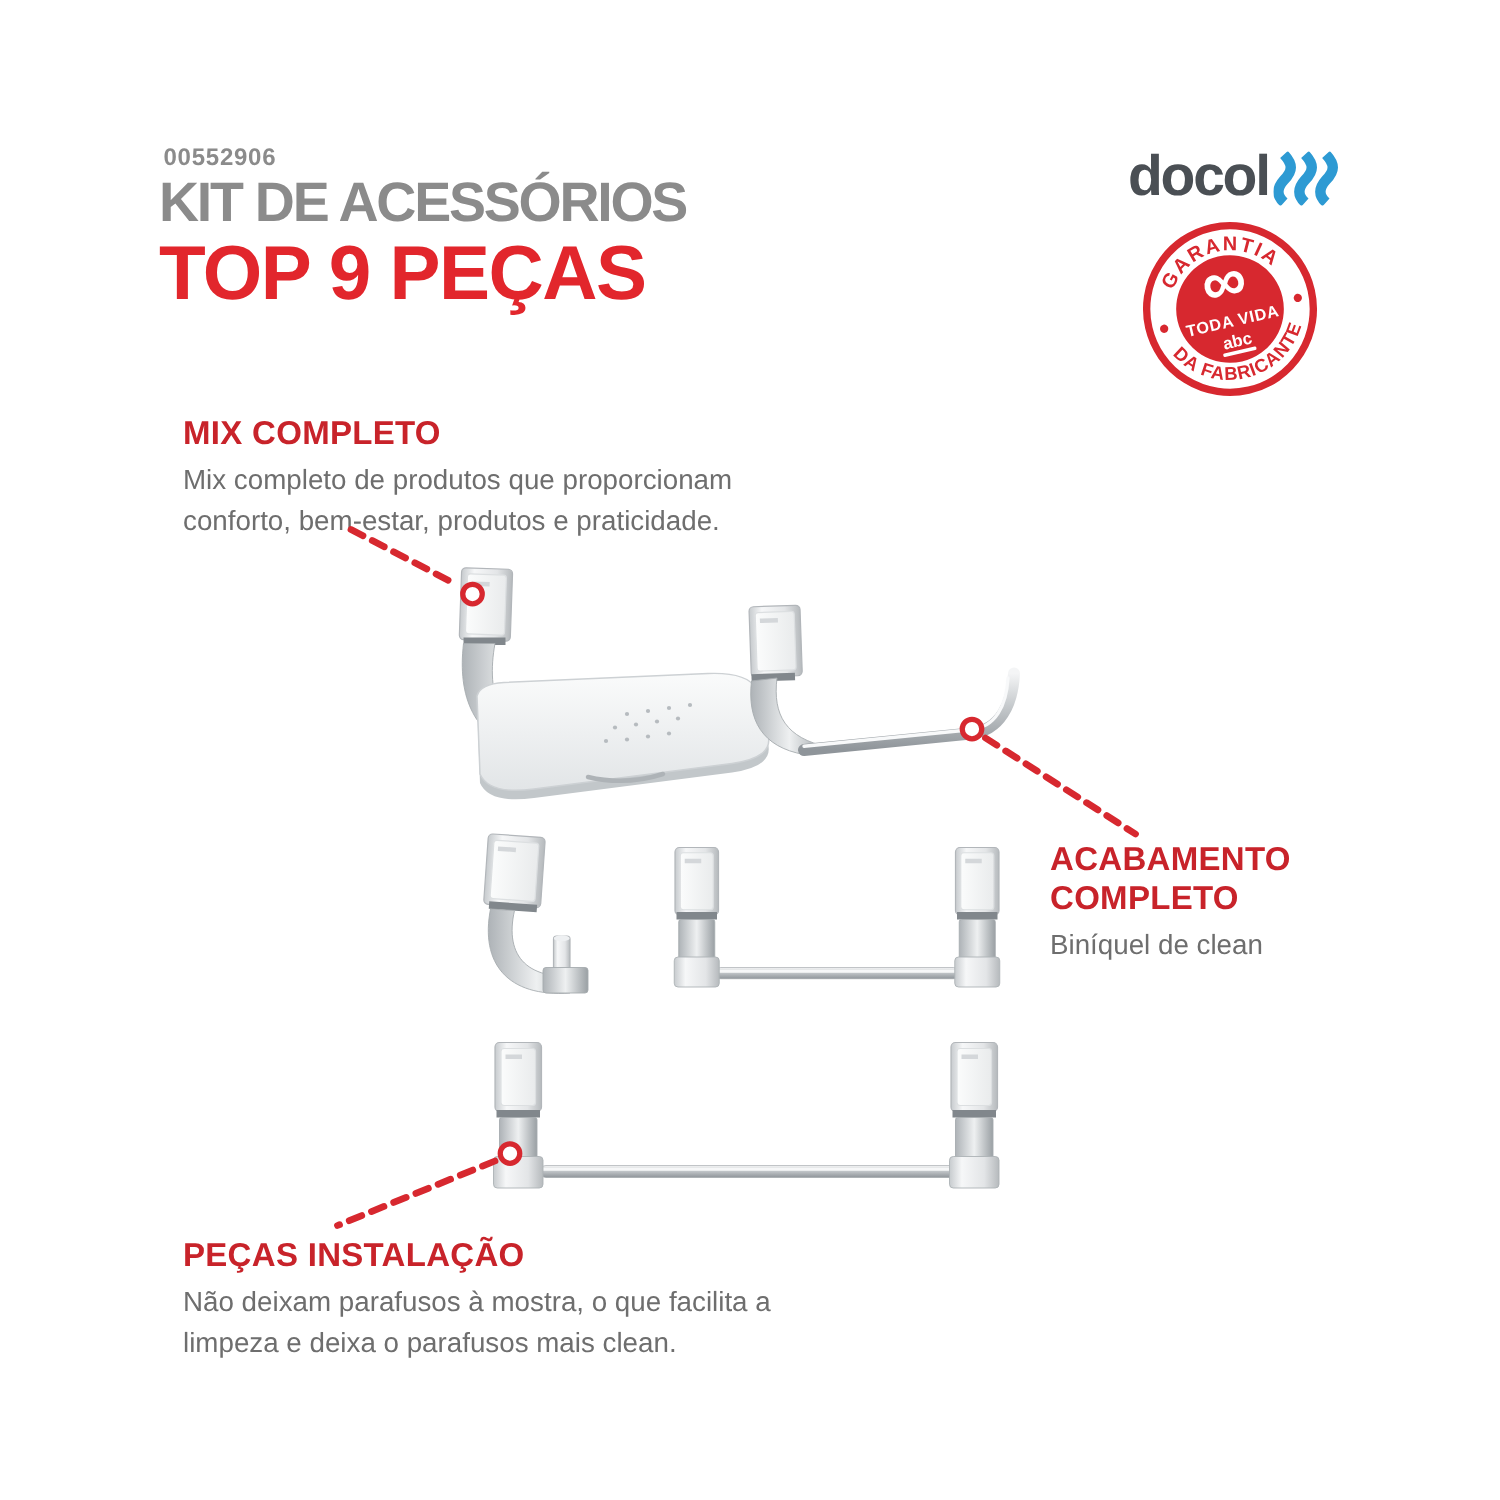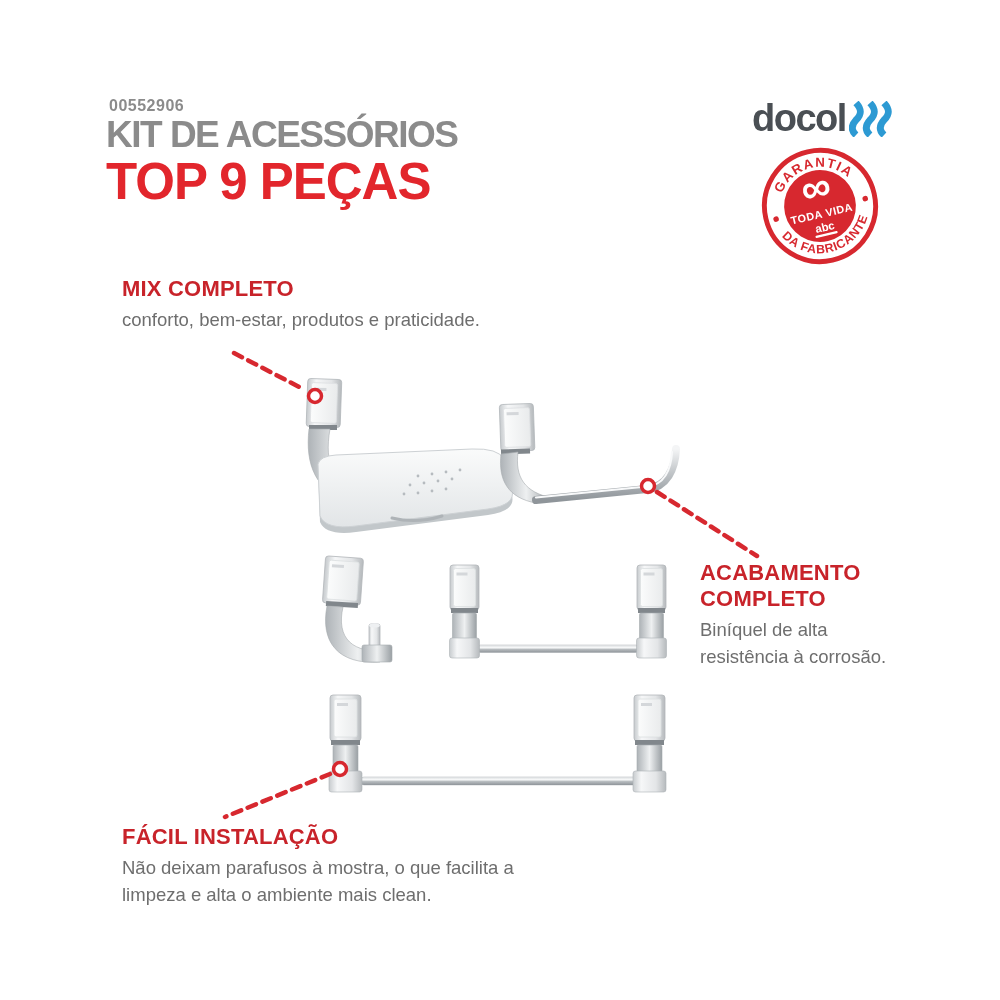--- a/index.html
+++ b/index.html
@@ -99,33 +99,33 @@
       </text>
       <text class="b-inf" x="60" y="55" text-anchor="middle">∞</text>
       <text class="b-toda" x="60" y="72" text-anchor="middle">TODA VIDA</text>
       <text class="b-abc" x="60" y="86" text-anchor="middle">abc</text>
       <rect class="b-abc-bar" x="48.5" y="88.5" width="23" height="2.4" rx="1"></rect>
     </svg>
   </div>
 
   <div class="callout mix">
     <div class="co-head">MIX COMPLETO</div>
+    <div class="co-line">Mix completo de produtos que proporcionam</div>
     <div class="co-line">conforto, bem-estar, produtos e praticidade.</div>
   </div>
 
   <div class="callout finish">
     <div class="co-head">ACABAMENTO COMPLETO</div>
-    <div class="co-line">Biníquel de alta</div>
-    <div class="co-line">resistência à corrosão.</div>
+    <div class="co-line">Biníquel de clean</div>
   </div>
 
   <div class="callout install">
-    <div class="co-head">FÁCIL INSTALAÇÃO</div>
+    <div class="co-head">PEÇAS INSTALAÇÃO</div>
     <div class="co-line">Não deixam parafusos à mostra, o que facilita a</div>
-    <div class="co-line">limpeza e alta o ambiente mais clean.</div>
+    <div class="co-line">limpeza e deixa o parafusos mais clean.</div>
   </div>
 
   <svg class="art" viewBox="0 0 1000 1000">
     <defs>
       <linearGradient id="gPlate" x1="0" y1="0" x2="1" y2="0">
         <stop offset="0" stop-color="#c7cbce"></stop>
           <stop offset=".25" stop-color="#f6f7f8"></stop>
         <stop offset=".7" stop-color="#e3e5e7"></stop>
           <stop offset="1" stop-color="#b6babd"></stop>
       </linearGradient>

